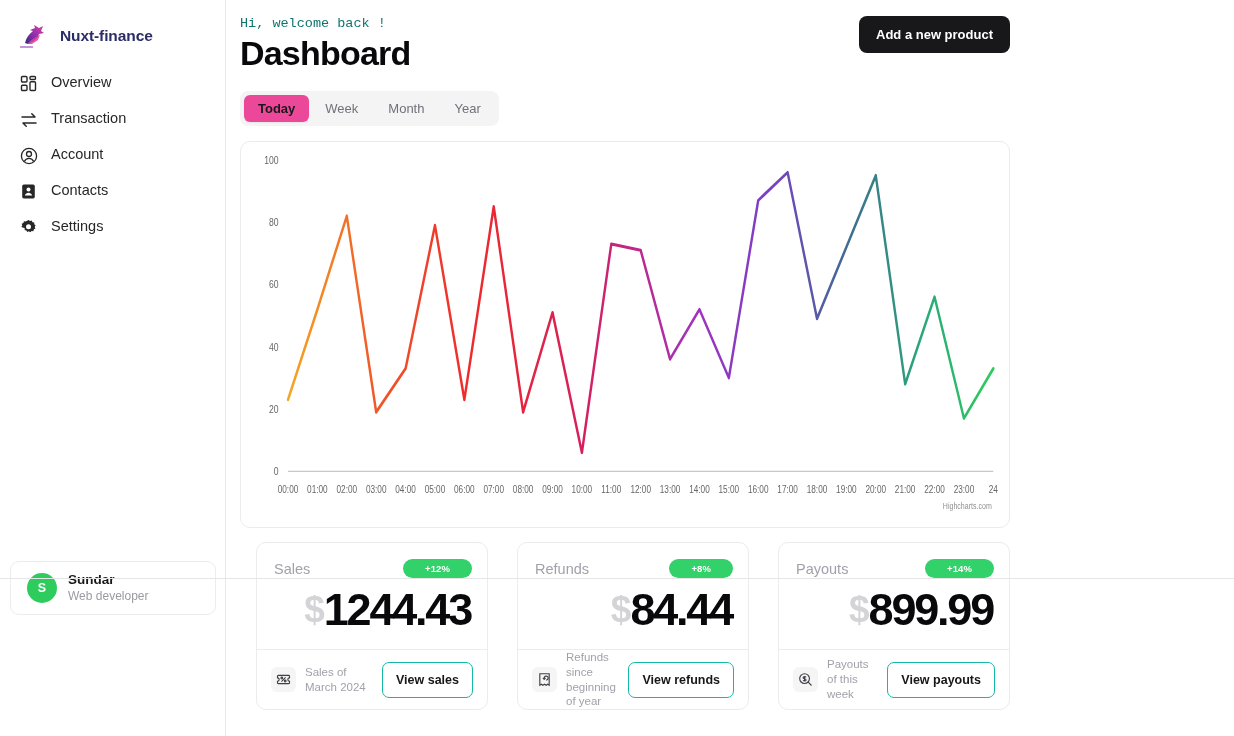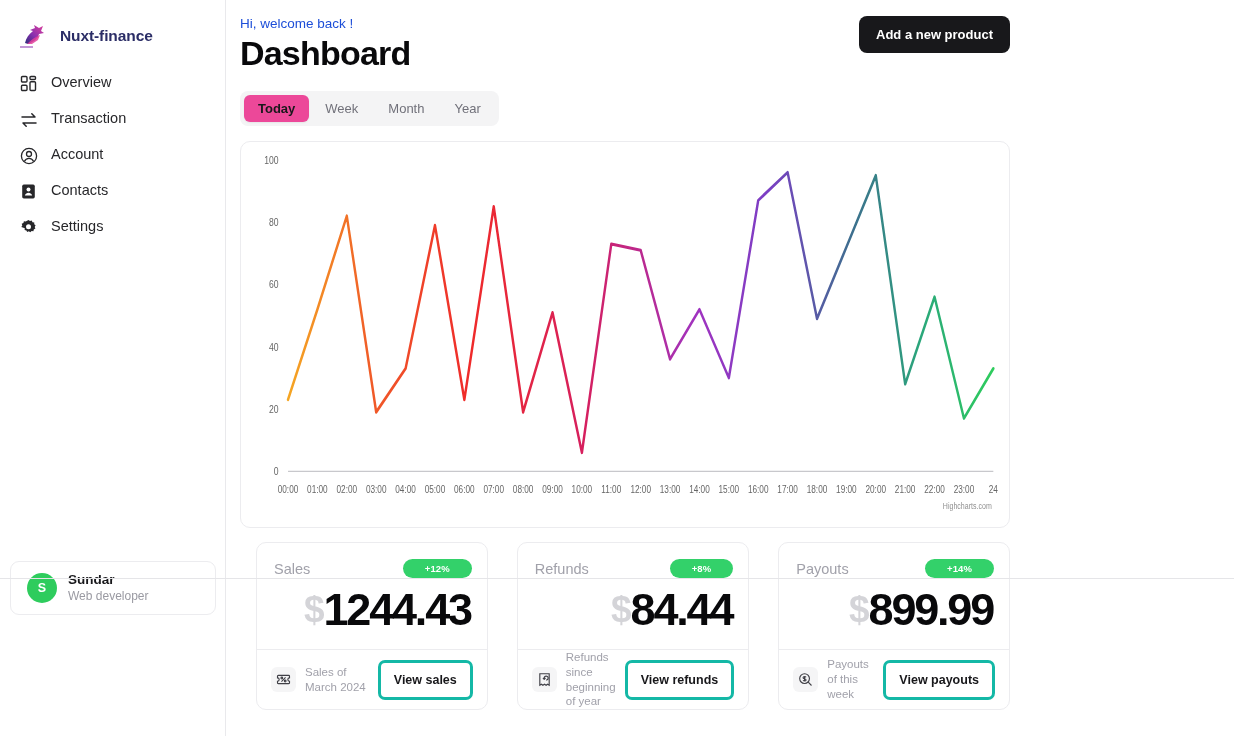--- a/index.html
+++ b/index.html
@@ -57,21 +57,21 @@
   }
   .profile-name { font-size: 13.5px; font-weight: bold; color: #18181b; line-height: 1.25; }
   .profile-role { font-size: 12px; color: #9a9aa2; line-height: 1.25; }
 
   
   .main { flex: 1; position: relative; padding: 0 14px 0 14px; }
   .topbar {
     display: flex; justify-content: space-between; align-items: flex-start;
     padding-top: 16px;
   }
-  .greeting { font-size: 13.5px; color: #1d4ed8; }
+  .greeting { font-size: 13.5px; color: #0f766e; font-family: Liberation Mono, monospace; }
   .page-title { font-size: 34px; font-weight: bold; letter-spacing: -0.8px; margin-top: 3px; color: #09090b; }
   .add-btn {
     background: #18181b; color: #fff; border: none;
     font-family: inherit; font-size: 13px; font-weight: bold;
     border-radius: 8px; padding: 11px 17px; cursor: pointer;
     margin-top: 0px;
   }
 
   .tabs {
     display: inline-flex; background: #f4f4f5; border-radius: 8px;
@@ -123,21 +123,21 @@
     display: flex; align-items: center; gap: 9px;
     padding: 11px 14px 11px 14px; height: 60px;
   }
   .foot-ico {
     width: 25px; height: 25px; border-radius: 6px; background: #f5f5f6;
     display: flex; align-items: center; justify-content: center;
     flex: 0 0 25px;
   }
   .foot-text { font-size: 11.5px; color: #a1a1aa; flex: 1; line-height: 1.3; }
   .view-btn {
-    border: 3px solid #14b8a6; background: #fff; border-radius: 7px;
+    border: 1px solid #14b8a6; background: #fff; border-radius: 7px;
     font-family: inherit; font-size: 12.5px; font-weight: bold; color: #18181b;
     padding: 10px 13px; cursor: pointer; white-space: nowrap;
   }
   .hline {
     position: absolute; left: 0; top: 578px; width: 1234px;
     height: 1px; background: #e5e5e8; z-index: 5; pointer-events: none;
   }
 </style>
 </head>
 <body>

